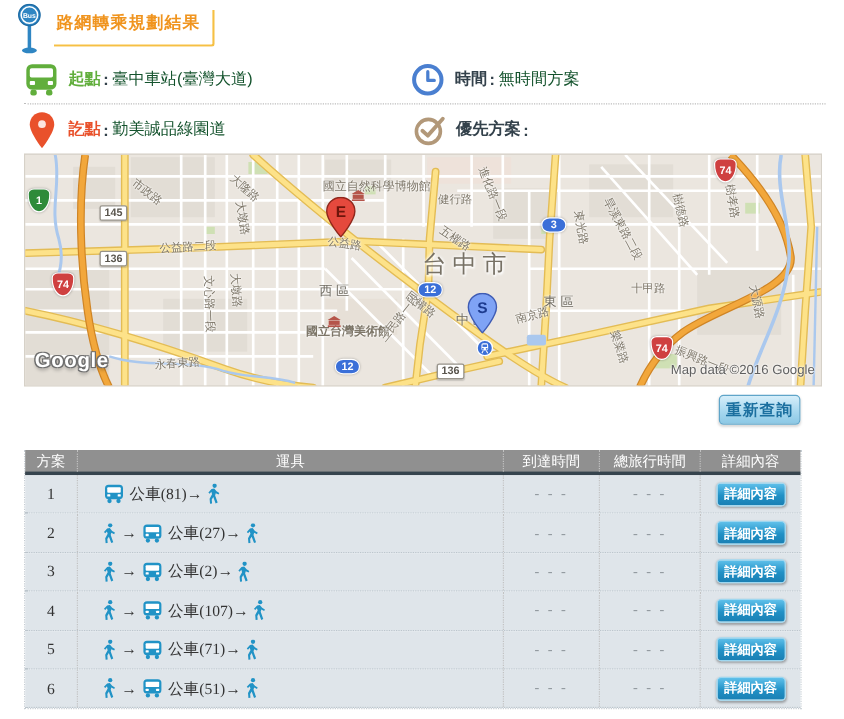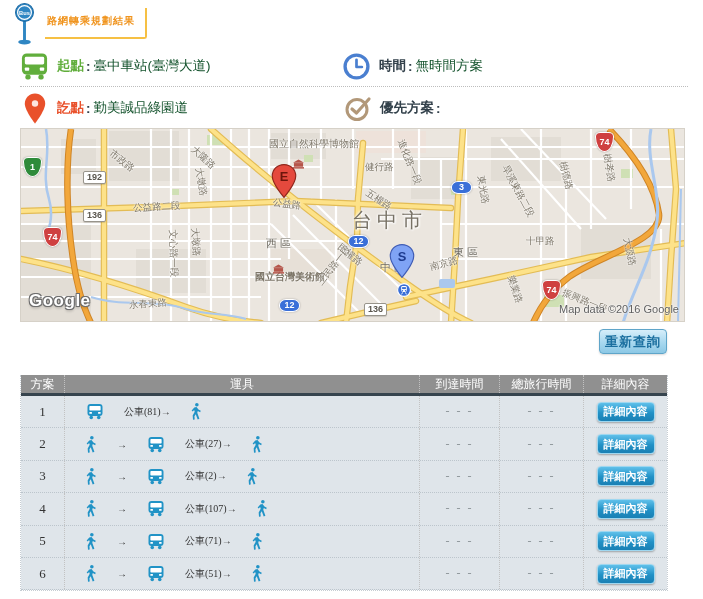--- a/index.html
+++ b/index.html
@@ -5,21 +5,21 @@
   * { margin:0; padding:0; box-sizing:border-box; }
   html,body { background:#fff; }
   body {
     width:703px; height:599px; position:relative; overflow:hidden;
     font-family:"Liberation Sans","DejaVu Sans",sans-serif; color:#4d4d4d;
   }
   
   .hdr { position:absolute; left:12px; top:3px; display:flex; align-items:flex-start; }
   .hdr-title-wrap { margin-left:8px; margin-top:5px; padding:2px 10px 9px 2px;
     border-bottom:2px solid #f6c044; border-right:2px solid #f6c044; border-radius:0 0 3px 0; }
-  .hdr-title { color:#f0941e; font-weight:bold; font-size:10px; letter-spacing:1px; }
+  .hdr-title { color:#f0941e; font-weight:bold; font-size:14px; letter-spacing:1px; }
   
   .frow { position:absolute; left:0; width:703px; height:38px; }
   .frow1 { top:47px; } .frow2 { top:89px;padding-left:35px; }
   .fitem { position:absolute; display:flex; align-items:center; height:38px; }
   .fitem .ficon { display:flex; align-items:center; justify-content:center; }
   .flabel { font-weight:bold; font-size:13.5px; margin-right:2px; white-space:nowrap; }
   .flabel.green { color:#61ae3c; } .flabel.red { color:#e9512b; } .flabel.dark { color:#33414b; }
   .fcolon { font-weight:bold; color:#33414b; font-size:13.5px; margin-right:3px; }
   .fvalue { font-size:13.5px; color:#14532d; white-space:nowrap; }
   .dotsep { position:absolute; left:20px; width:668px; border-top:1px dotted #bdbdbd; height:0; top:86px; }
@@ -64,22 +64,22 @@
   .tbody-row:last-child { border-bottom:1px dotted #bcc5cc; }
   .tc { border-left:1px dotted #c2c2c2; display:flex; align-items:center; justify-content:center;
     overflow:hidden; }
   .tc:first-child { border-left:none; }
   .c-plan  { width:43px;  flex:none; }
   .c-mode  { width:355px; flex:none; justify-content:flex-start; padding-left:21px; }
   .c-arr   { width:80px;  flex:none; }
   .c-tot   { width:84px;  flex:none; }
   .c-det   { flex:1; }
   .plan-num { font-family:"Liberation Serif","DejaVu Serif",serif; font-size:13px; color:#333; }
-  .legs { display:flex; align-items:center; gap:20px; font-family:"Liberation Serif","DejaVu Serif",serif;
-    font-size:10px; color:#333; }
+  .legs { display:flex; align-items:center; gap:4px; font-family:"Liberation Serif","DejaVu Serif",serif;
+    font-size:13px; color:#333; }
   .legs .ltext { white-space:nowrap; }
   .dash { color:#8f969b; font-size:12px; letter-spacing:2px; font-family:"Liberation Serif",serif; }
   .detbtn { width:58px; height:20px; border-radius:4px; border:1px solid #9ed7f0;
     background:linear-gradient(#5fc0ea,#2191c6 55%,#1a80b4); color:#fff; font-weight:bold;
     font-size:11px; display:flex; align-items:center; justify-content:center; cursor:pointer;
     box-shadow:0 1px 2px rgba(0,0,0,.3); font-family:inherit; white-space:nowrap; }
 </style>
 </head>
 <body>
 
@@ -280,21 +280,21 @@
         <circle cx="8.6" cy="7.7" r="0.8" fill="#3a6fd8"></circle>
       <path d="M4.6 11.4 L5.6 9.4 M9.4 11.4 L8.4 9.4" stroke="#fff" stroke-width="0.9"></path>
     </svg>
   </span>
 
   <div id="map-city" class="citylabel" style="left:303px;top:78px;margin-left:28px;">台中市</div>
   <div id="map-labels">
       <div class="mlabel" style="left: 90px; top: 18px; font-size: 9.5px; transform: rotate(38deg);">市政路</div>
       <div class="mlabel" style="left: 172px; top: 14px; font-size: 9.5px; transform: rotate(42deg);">大隆路</div>
       <div class="mlabel" style="left: 178px; top: 34px; font-size: 9.5px; transform: rotate(80deg);">大墩路</div>
-      <div class="mlabel" style="left: 248px; top: 10px; font-size: 10px;">國立自然科學博物館</div>
+      <div class="mlabel" style="left: 248px; top: 22px; font-size: 10px;">國立自然科學博物館</div>
       <div class="mlabel" style="left: 344px; top: 33px; font-size: 9.5px;">健行路</div>
       <div class="mlabel" style="left: 380px; top: 6px; font-size: 9.5px; transform: rotate(68deg);">進化路一段</div>
       <div class="mlabel" style="left: 460px; top: 42px; font-size: 9.5px; transform: rotate(80deg);">東光路</div>
       <div class="mlabel" style="left: 484px; top: 32px; font-size: 9.5px; transform: rotate(62deg);">旱溪東路二段</div>
       <div class="mlabel" style="left: 542px; top: 28px; font-size: 9.5px; transform: rotate(76deg);">樹德路</div>
       <div class="mlabel" style="left: 586px; top: 20px; font-size: 9.5px; transform: rotate(80deg);">樹孝路</div>
       <div class="mlabel" style="left: 346px; top: 58px; font-size: 9.5px; transform: rotate(33deg);">五權路</div>
       <div class="mlabel" style="left: 112px; top: 74px; font-size: 9.5px; transform: rotate(-3deg);">公益路二段</div>
       <div class="mlabel" style="left: 252px; top: 68px; font-size: 9.5px; transform: rotate(8deg);">公益路</div>
       <div class="mlabel big" style="left: 245px; top: 109px; font-size: 11px; letter-spacing: 3px;">西區</div>
@@ -307,21 +307,21 @@
       <div class="mlabel" style="left: 174px; top: 94px; font-size: 9.5px; transform: rotate(86deg);">大墩路</div>
       <div class="mlabel" style="left: 108px; top: 171px; font-size: 9.5px; transform: rotate(-4deg);">永春東路</div>
       <div class="mlabel" style="left: 234px; top: 143px; font-size: 10px; font-weight: bold;">國立台灣美術館</div>
       <div class="mlabel" style="left: 318px; top: 112px; font-size: 9.5px; transform: rotate(38deg);">民權路</div>
       <div class="mlabel" style="left: 298px; top: 150px; font-size: 9.5px; transform: rotate(-52deg);">三民路一段</div>
       <div class="mlabel" style="left: 542px; top: 158px; font-size: 9.5px; transform: rotate(22deg);">振興路一段</div>
       <div class="mlabel" style="left: 606px; top: 104px; font-size: 9.5px; transform: rotate(78deg);">大源路</div>
     </div>
   <div id="map-shields">
       <div class="shield green" style="left: 2px; top: 28px;">1</div>
-      <div class="shield white" style="left: 62px; top: 42px;">192</div>
+      <div class="shield white" style="left: 62px; top: 42px;">145</div>
       <div class="shield white" style="left: 62px; top: 80px;">136</div>
       <div class="shield red" style="left: 22px; top: 98px;">74</div>
       <div class="shield red" style="left: 574px; top: 3px;">74</div>
       <div class="shield red" style="left: 521px; top: 151px;">74</div>
       <div class="shield blue" style="left: 430px; top: 52px;">3</div>
       <div class="shield blue" style="left: 327px; top: 106px;">12</div>
       <div class="shield blue" style="left: 258px; top: 170px;">12</div>
       <div class="shield white" style="left: 343px; top: 174px;">136</div>
     </div>
   <div id="map-markers">

